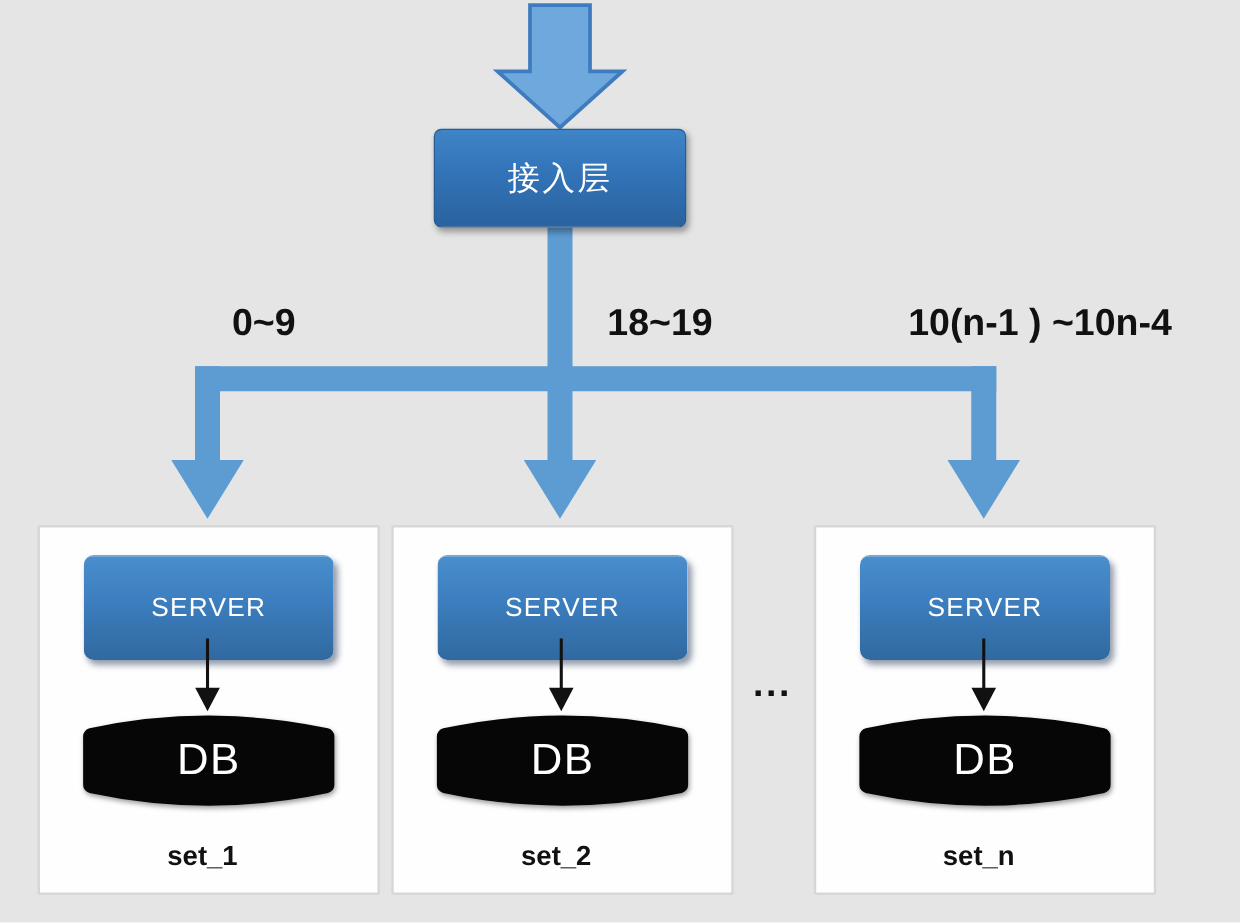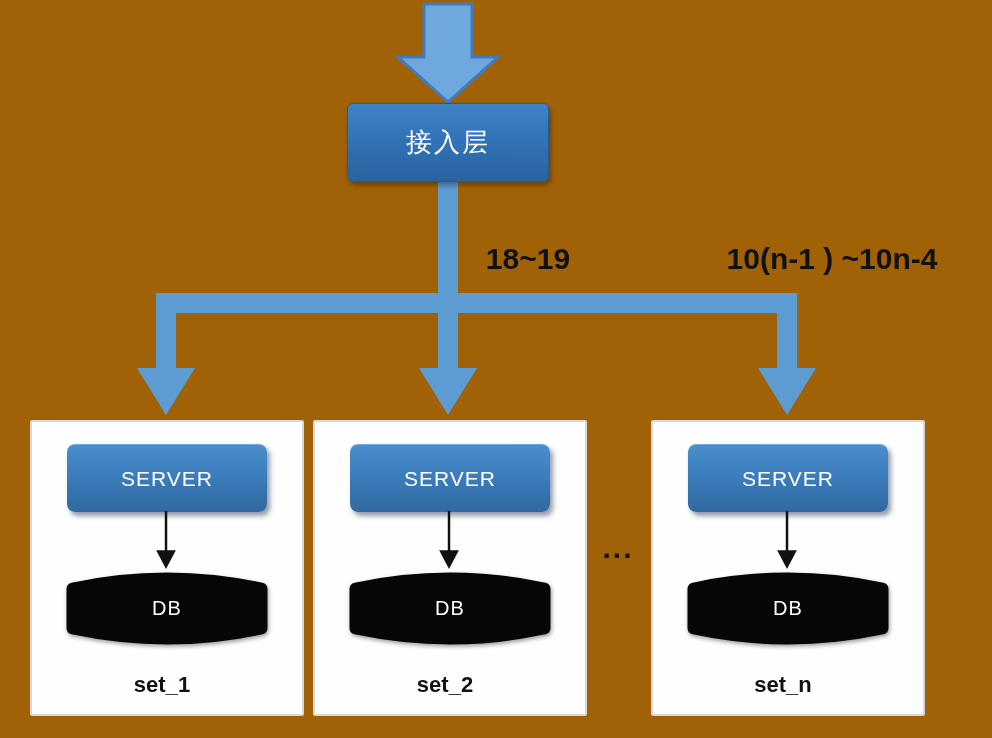--- a/index.html
+++ b/index.html
@@ -1,17 +1,17 @@
 <!DOCTYPE html>
 <html><head>
 <meta charset="utf-8">
 <style>
   html,body{margin:0;padding:0;background:#ffffff;}
   .canvas{
-    position:relative;width:992px;height:738px;background:#a16207;
+    position:relative;width:992px;height:738px;background:#e5e5e5;
     font-family:"Liberation Sans",sans-serif;overflow:hidden;
   }
   .connectors{position:absolute;left:0;top:0;width:992px;height:738px;}
 
   .access-box{
     position:absolute;left:347px;top:103px;width:202px;height:79px;
     box-sizing:border-box;border-radius:6px;
     background:linear-gradient(180deg,#3f84c6 0%,#3273b8 45%,#2a639e 100%);
     border:1px solid #275b92;
     box-shadow:2px 3px 5px rgba(0,0,0,0.35);
@@ -38,40 +38,40 @@
   .set-card{
     position:absolute;top:420px;height:296px;width:274px;
     box-sizing:border-box;background:#fefefe;
     border:2px solid #d7d7d7;border-radius:2px;
   }
   .set-card.c1{left:30px;}
   .set-card.c2{left:313px;}
   .set-card.c3{left:651px;}
 
   .server-box{
-    position:absolute;left:35px;top:22px;width:200px;height:68px;
+    position:absolute;left:35px;top:22px;width:200px;height:84px;
     box-sizing:border-box;border-radius:8px;
     background:linear-gradient(180deg,#4a8ecc 0%,#3d7fc0 40%,#30699f 100%);
     border-top:1px solid #71a9da;
     box-shadow:3px 4px 5px rgba(15,35,70,0.45);
     color:#ffffff;font-size:21px;letter-spacing:1px;
     display:flex;align-items:center;justify-content:center;
   }
 
   .card-conn{position:absolute;left:0;top:0;width:100%;height:100%;pointer-events:none;}
 
   .db{
     position:absolute;left:31px;top:143px;width:208px;height:86px;
     filter:drop-shadow(1px 2px 2px rgba(0,0,0,0.4));
   }
   .db svg{position:absolute;left:0;top:0;width:100%;height:100%;}
   .db-label{
     position:absolute;left:0;right:0;top:0;bottom:0;
     display:flex;align-items:center;justify-content:center;
-    color:#ffffff;font-size:20px;letter-spacing:1px;
+    color:#ffffff;font-size:35px;letter-spacing:1px;
   }
 
   .set-label{
     position:absolute;left:0;right:10px;bottom:16px;text-align:center;
     font-size:22px;font-weight:bold;color:#111111;
   }
 </style>
 </head>
 <body>
 
@@ -89,20 +89,21 @@
     <polygon points="137,368 195,368 166,415" fill="#5D9BD3"></polygon>
 
     <polygon points="419,368 477,368 448,415" fill="#5D9BD3"></polygon>
 
     <rect x="777" y="293" width="20" height="79" fill="#5D9BD3"></rect>
     <polygon points="758,368 816,368 787,415" fill="#5D9BD3"></polygon>
   </svg>
 
   <div class="access-box">接入层</div>
 
+  <div class="range-label r1">0~9</div>
   <div class="range-label r2">18~19</div>
   <div class="range-label r3">10(n-1 ) ~10n-4</div>
 
   <div class="ellipsis">...</div>
 
   <div class="set-card c1">
     <div class="server-box">SERVER</div>
     <svg class="card-conn" viewBox="0 0 274 296">
       <line x1="136" y1="90" x2="136" y2="132" stroke="#111111" stroke-width="2.5"></line>
       <polygon points="126,130 146,130 136,149" fill="#111111"></polygon>

